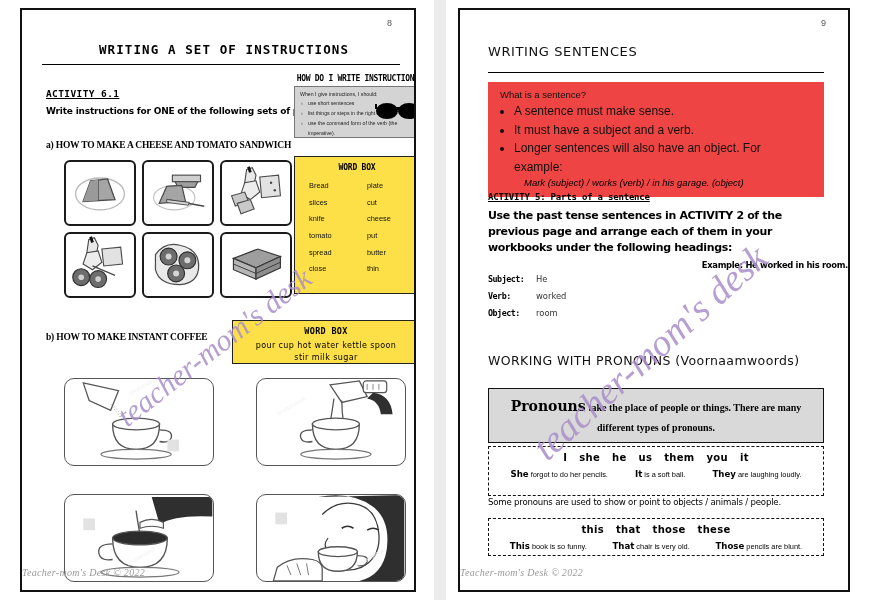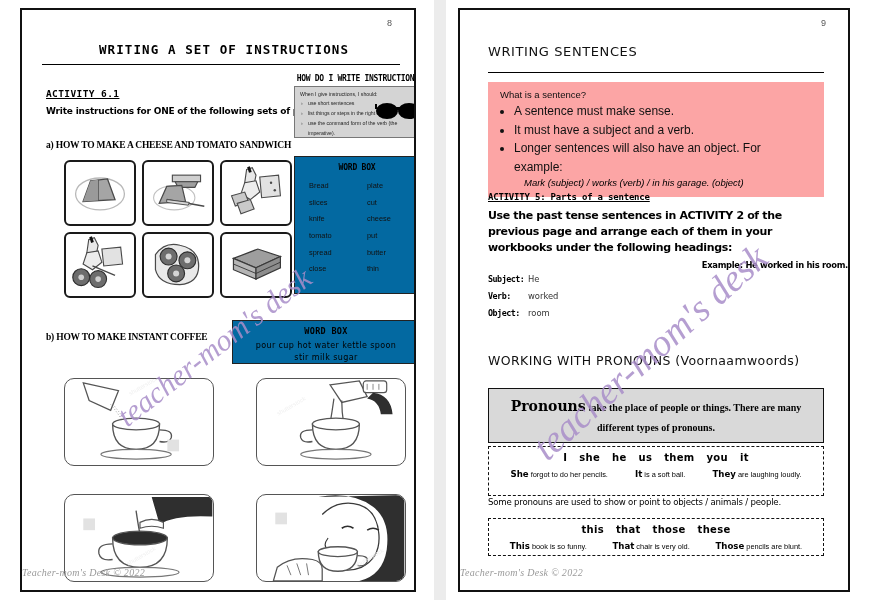--- a/index.html
+++ b/index.html
@@ -52,53 +52,53 @@
     grid-template-columns:repeat(3,72px);grid-template-rows:repeat(2,66px);gap:6px;}
   .grid-coffee{position:absolute;left:42px;top:368px;display:grid;
     grid-template-columns:repeat(2,150px);grid-template-rows:repeat(2,88px);gap:28px 42px;}
 
   .pic{border:2px solid #1a1a1a;border-radius:6px;background:#fff;position:relative;overflow:hidden;}
   .grid-coffee .pic{border-width:1.5px;border-color:#555;border-radius:10px;}
   .pic svg{width:100%;height:100%;display:block;}
   .wm{position:absolute;font-size:6px;color:#f0f0f0;font-family:"Liberation Sans",sans-serif;
       transform:rotate(-30deg);pointer-events:none;}
 
-  .wordbox{position:absolute;border:1.5px solid #222;background:#0369a1;box-sizing:border-box;}
+  .wordbox{position:absolute;border:1.5px solid #222;background:#fde047;box-sizing:border-box;}
   #wordbox-sandwich{left:272px;top:146px;width:126px;height:138px;padding:6px 0 0 0;}
   #wordbox-sandwich .wb-title{text-align:center;font-size:8px;font-weight:bold;
     font-family:"DejaVu Sans Mono", monospace;letter-spacing:-.2px;margin-bottom:6px;}
   #wordbox-sandwich .wb-cols{display:flex;padding:0 14px;gap:20px;}
   #wordbox-sandwich .wb-col{flex:1;}
   #wordbox-sandwich .wb-col div{font-size:7.4px;line-height:2.25;color:#111;}
 
   #wordbox-coffee{left:210px;top:310px;width:188px;height:44px;padding:5px 4px 0;}
   #wordbox-coffee .wb-title{text-align:center;font-size:8.5px;font-weight:bold;
     font-family:"DejaVu Sans Mono", monospace;letter-spacing:.3px;margin-bottom:4px;}
   #wordbox-coffee .wb-line{text-align:center;font-size:8px;font-family:"DejaVu Sans",sans-serif;
     line-height:1.5;letter-spacing:.4px;}
 
   
   .rp-title{position:absolute;left:28px;top:34px;font-size:13px;letter-spacing:.6px;
     font-family:"DejaVu Sans", sans-serif;color:#111;}
   .rp-rule{left:28px;right:24px;top:62px;border-top:1.5px solid #000;}
-  .sentbox{position:absolute;left:28px;top:72px;right:24px;background:#fca5a5;
+  .sentbox{position:absolute;left:28px;top:72px;right:24px;background:#ef4444;
     padding:7px 12px 9px;box-sizing:border-box;}
   .sentbox .sb-q{font-size:9.5px;color:#111;margin-bottom:2px;}
   .sentbox ul{margin:0;padding-left:14px;}
   .sentbox li{font-size:12px;color:#111;line-height:1.55;}
   .sentbox .sb-ex{font-size:9.5px;font-style:italic;margin-left:24px;margin-top:1px;}
 
   .rp-act{position:absolute;left:28px;top:182px;font-size:9px;font-weight:bold;
     text-decoration:underline;font-family:"DejaVu Sans Mono", monospace;letter-spacing:-.2px;}
   .rp-instr{position:absolute;left:28px;top:198px;right:30px;font-size:11px;font-weight:bold;
     font-family:"DejaVu Sans", sans-serif;line-height:1.45;letter-spacing:-.35px;}
   .rp-example{position:absolute;left:0;right:0;top:250px;text-align:right;font-size:8.4px;
     font-weight:bold;font-family:"DejaVu Sans", sans-serif;letter-spacing:-.3px;}
   .svo{position:absolute;left:28px;font-size:8.4px;}
-  .svo .k{display:inline-block;width:40px;font-weight:bold;
+  .svo .k{display:inline-block;width:48px;font-weight:bold;
      font-family:"DejaVu Sans Mono", monospace;letter-spacing:-.5px;}
   .svo .v{font-family:"DejaVu Sans", sans-serif;color:#333;}
   #svo-0{top:264px;} #svo-1{top:281px;} #svo-2{top:298px;}
 
   .rp-pron-head{position:absolute;left:28px;top:343px;font-size:12.5px;letter-spacing:.4px;
     font-family:"DejaVu Sans", sans-serif;color:#111;}
 
   .pron-def{position:absolute;left:28px;top:378px;right:24px;background:#d9d9d9;
     border:1px solid #111;box-sizing:border-box;padding:6px 10px;text-align:center;
     font-family:"Liberation Serif", serif;font-weight:bold;font-size:10px;line-height:1.7;}

